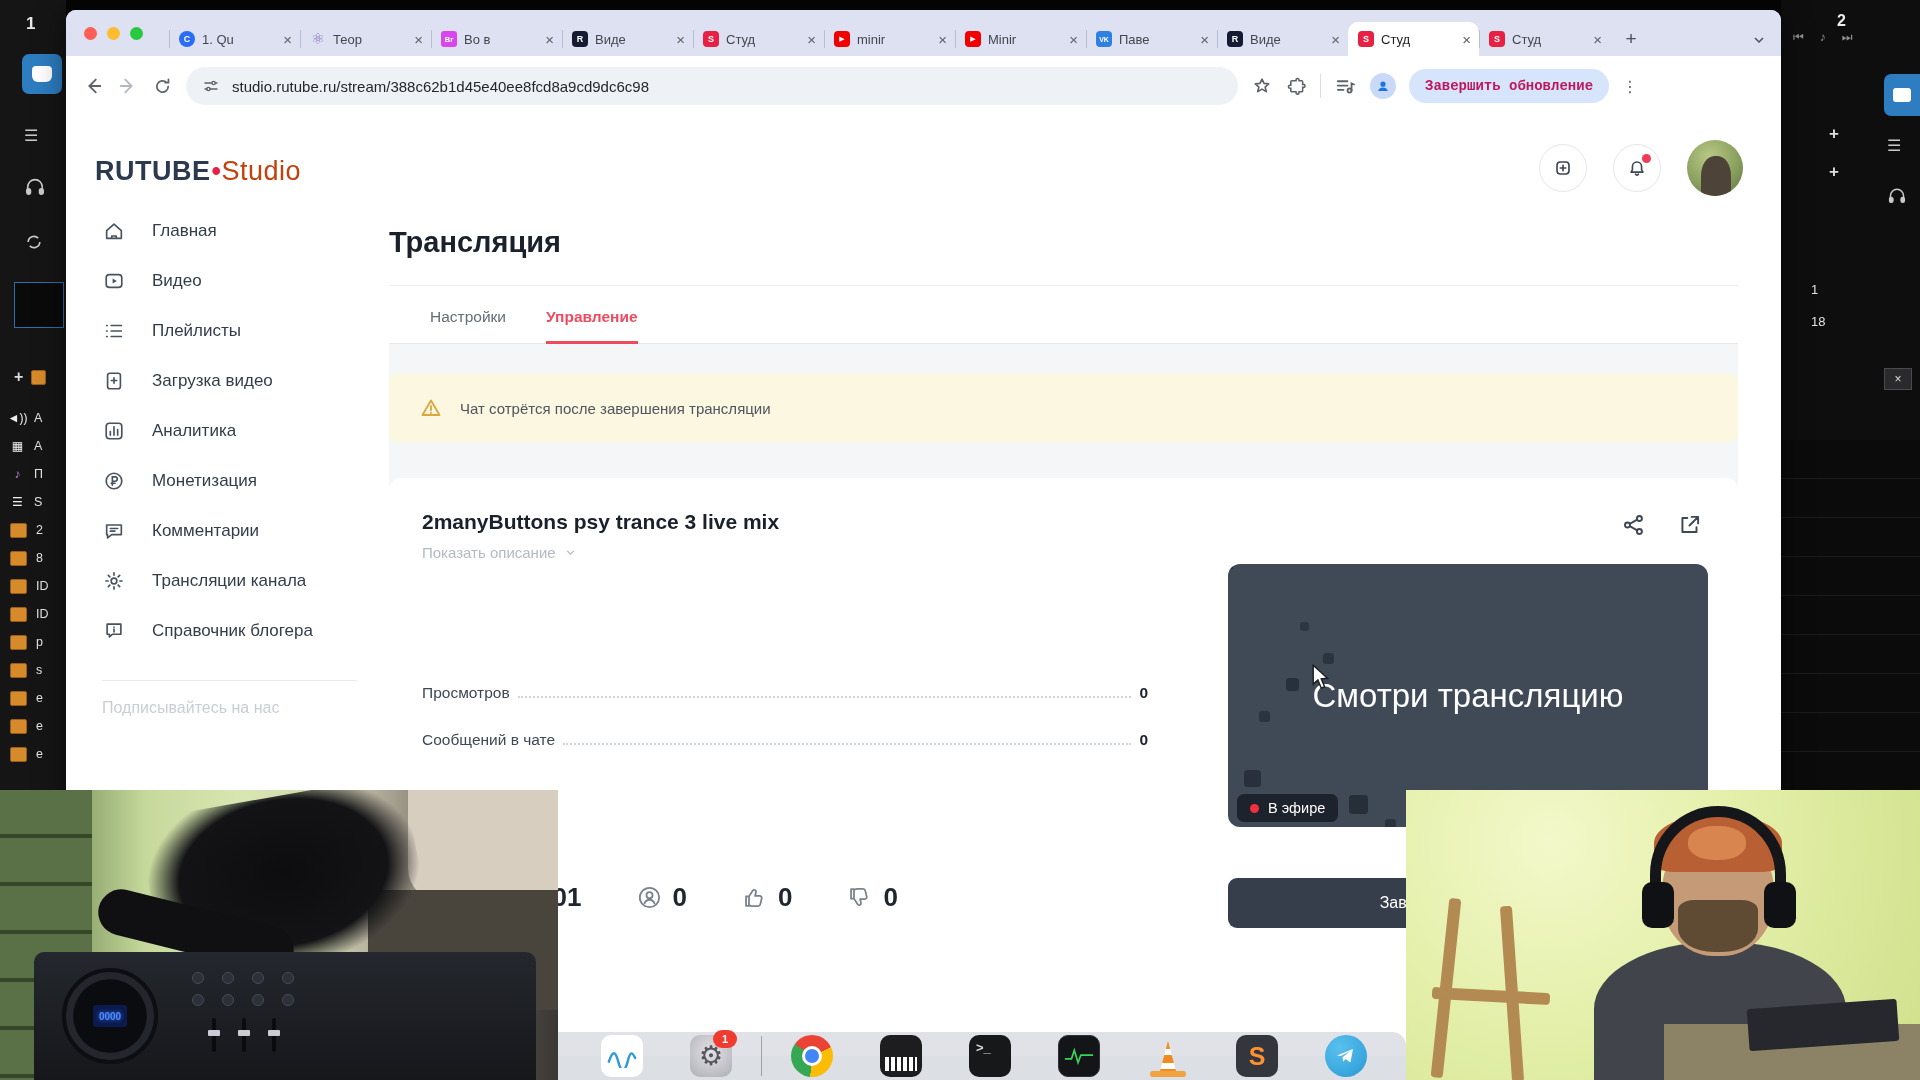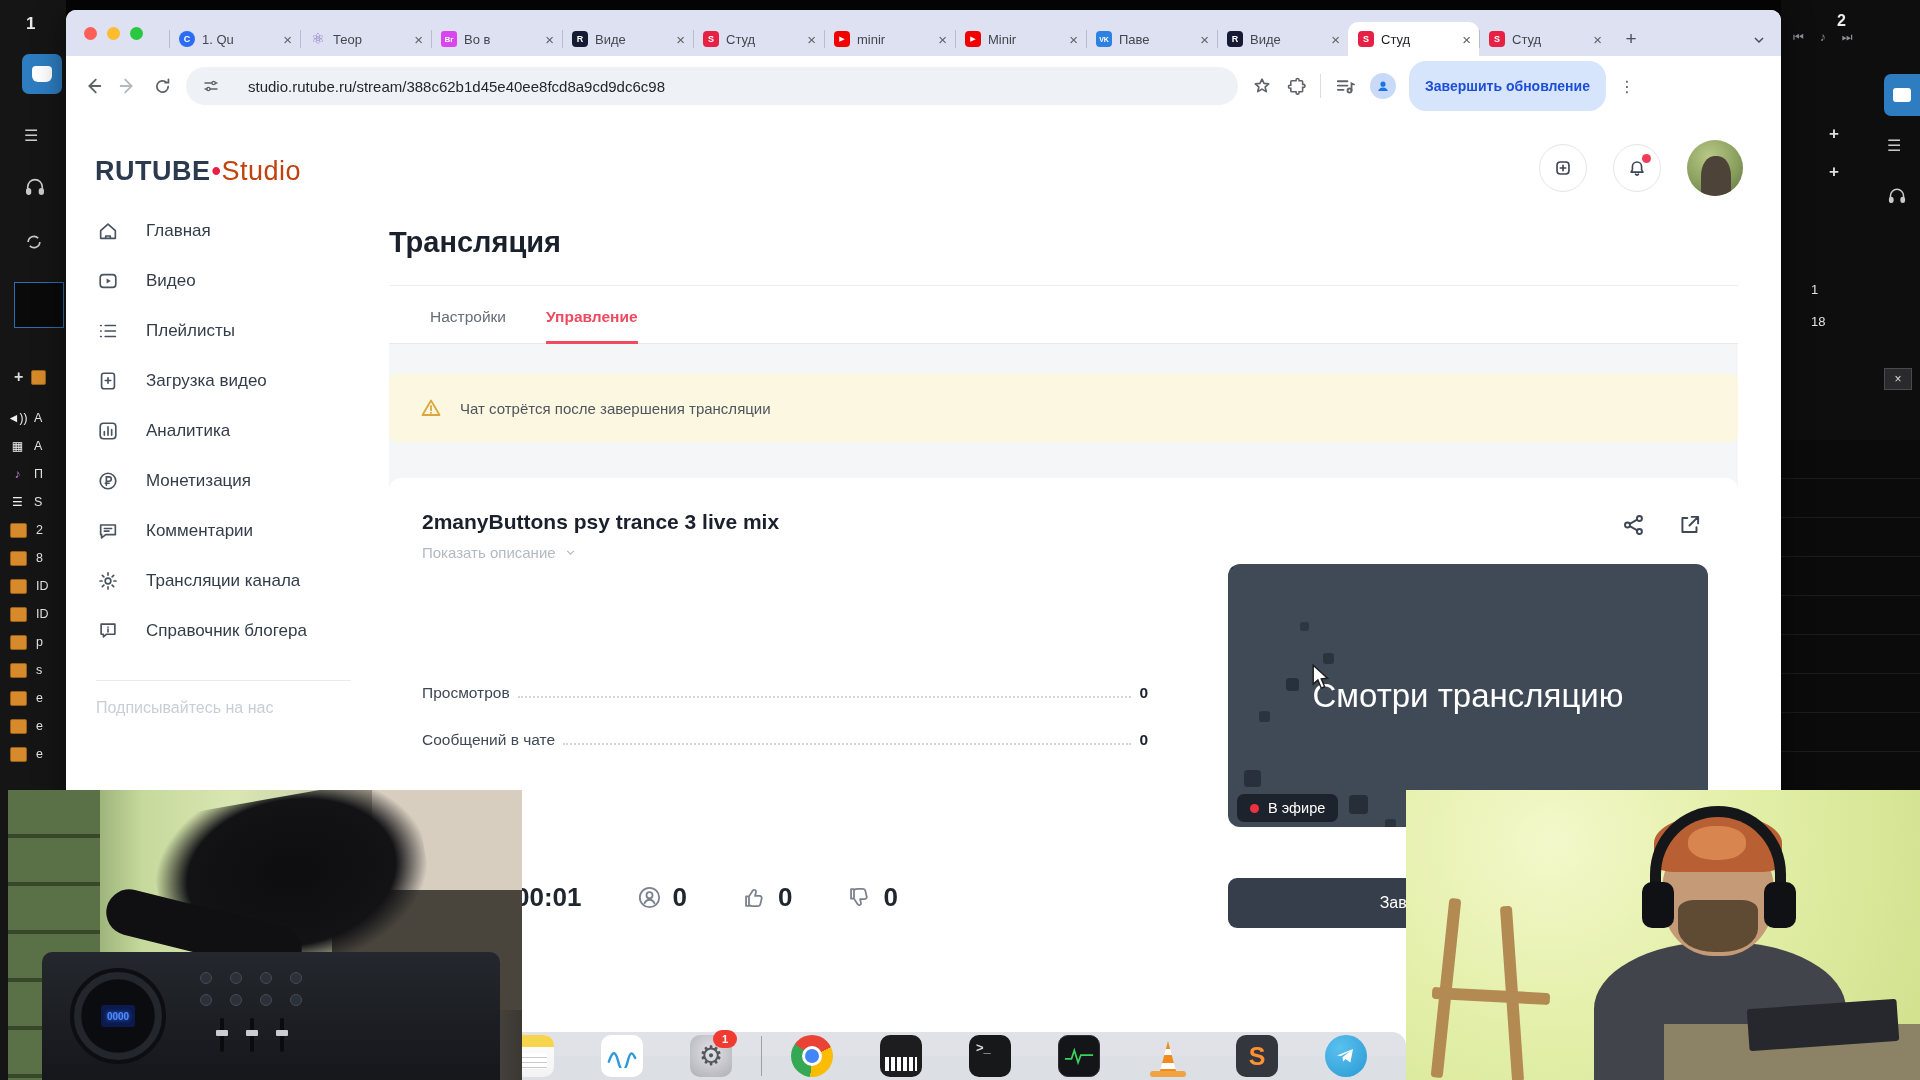--- a/index.html
+++ b/index.html
@@ -51,41 +51,41 @@
   .fav-ru{background:#161b33;border-radius:4px;}
   .fav-st{background:#e62144;border-radius:4px;}
   .fav-yt{background:#f20000;border-radius:4px;font-size:7px;}
   .fav-vk{background:#2d81e0;border-radius:4px;font-size:7px;}
   .newtab{width:30px;height:30px;margin:0 0 2px 6px;display:flex;align-items:center;justify-content:center;color:#4a4f58;font-size:19px;}
   .strip-chevron{margin-left:auto;margin-bottom:8px;color:#4a4f58;}
 
   .toolbar{height:60px;display:flex;align-items:center;padding:0 16px;gap:13px;background:#fff;}
   .tb-ic{color:#5f6368;flex:none;}
   .tb-ic.dim{color:#b4b8bf;}
-  .omnibox{width:1052px;height:38px;border-radius:19px;background:#eef1f6;display:flex;align-items:center;padding:0 16px;gap:28px;box-sizing:border-box;}
+  .omnibox{width:1052px;height:38px;border-radius:19px;background:#eef1f6;display:flex;align-items:center;padding:0 16px;gap:12px;box-sizing:border-box;}
   .url{font-size:15px;color:#24272c;white-space:nowrap;overflow:hidden;}
   .tb-divider{width:1px;height:24px;background:#dadce0;}
   .profile-ic{width:26px;height:26px;border-radius:50%;background:#c8daf8;display:flex;align-items:center;justify-content:center;}
-  .update-btn{height:50px;border-radius:17px;background:#d7e5fc;color:#1d4ed8;font-size:14px;font-weight:600;display:flex;align-items:center;padding:0 16px;white-space:nowrap;}
+  .update-btn{height:34px;border-radius:17px;background:#d7e5fc;color:#be185d;font-size:14px;font-weight:600;display:flex;align-items:center;padding:0 16px;white-space:nowrap;font-family:Liberation Mono, monospace;}
   .kebab{color:#5f6368;font-size:16px;letter-spacing:0;line-height:5px;text-align:center;width:10px;}
 
   
   .page{position:relative;height:964px;background:#fff;}
   .st-header{position:relative;height:90px;}
   .logo{position:absolute;left:29px;top:40px;font-size:27px;font-weight:800;letter-spacing:.5px;}
   .logo .lg1{color:#2b3a4f;}
   .logo .dot{color:#e82045;margin-left:1px;}
   .logo .lg2{color:#c2410c;font-weight:400;}
   .hd-actions{position:absolute;right:38px;top:24px;display:flex;align-items:center;gap:26px;}
   .hd-circle{width:46px;height:46px;border-radius:50%;border:1px solid #e4e6ea;display:flex;align-items:center;justify-content:center;color:#3d4654;position:relative;background:#fff;}
   .bell-dot{position:absolute;right:9px;top:9px;width:9px;height:9px;border-radius:50%;background:#f23c55;}
   .avatar{width:56px;height:56px;border-radius:50%;background:radial-gradient(circle at 40% 30%,#b9c887 0%,#8aa05e 55%,#5c6f3f 100%);position:relative;overflow:hidden;}
   .avatar:after{content:"";position:absolute;left:14px;top:16px;width:30px;height:44px;background:#4e4338;border-radius:45% 45% 0 0;}
 
-  .sidebar{position:absolute;left:0;top:90px;width:323px;}
+  .sidebar{position:absolute;left:0;top:90px;width:323px;padding-left:6px;}
   .sb-item{height:50px;display:flex;align-items:center;gap:26px;padding-left:30px;color:#333d4a;font-size:17px;font-weight:500;cursor:pointer;}
   .sb-item .sb-ic{color:#49525f;width:24px;display:flex;justify-content:center;}
   .sb-item.active{color:#f0485e;}
   .sb-item.active .sb-ic{color:#f0485e;}
   .sb-divider{margin:24px 0 0 30px;width:255px;border-top:1px solid #e8eaee;}
   .sb-footer{margin:18px 0 0 30px;color:#c9ced6;font-size:16px;}
 
   .main{position:absolute;left:323px;top:90px;width:1349px;}
   .page-title{margin:20px 0 0;font-size:29px;font-weight:700;color:#1a202c;}
   .title-divider{margin-top:26px;border-top:1px solid #ededf0;}
@@ -139,21 +139,21 @@
   .di-term:after{content:">_";position:absolute;left:7px;top:5px;}
   .di-activity{background:#141518;border:1px solid #2e3036;box-sizing:border-box;display:flex;align-items:center;justify-content:center;}
   .di-vlc{background:transparent;display:flex;align-items:flex-end;justify-content:center;}
   .cone{width:30px;height:36px;clip-path:polygon(50% 0,82% 100%,18% 100%);background:repeating-linear-gradient(180deg,#f08c1e 0 8px,#fff 8px 14px);}
   .cone-base{position:absolute;bottom:0;left:3px;right:3px;height:6px;border-radius:3px;background:#f0a340;}
   .di-sublime{background:#33373d;display:flex;align-items:center;justify-content:center;color:#ff9133;font-size:25px;font-weight:700;}
   .di-telegram{background:radial-gradient(circle at 35% 30%,#5ac1ef,#2899d4);border-radius:50%;display:flex;align-items:center;justify-content:center;}
 
   
   .cam{position:absolute;top:790px;width:514px;height:290px;z-index:50;overflow:hidden;}
-  .cam-left{left:8px;background:linear-gradient(90deg,#5d7247 0%,#77905a 10%,#c6d99c 26%,#d9e6b2 44%,#cfd8ac 56%,#b9b4a0 66%,#8c8578 76%,#55504a 88%,#3b3833 100%);}
+  .cam-left{left:0;background:linear-gradient(90deg,#5d7247 0%,#77905a 10%,#c6d99c 26%,#d9e6b2 44%,#cfd8ac 56%,#b9b4a0 66%,#8c8578 76%,#55504a 88%,#3b3833 100%);padding-left:44px;}
   .shelf{position:absolute;left:0;top:0;width:92px;height:290px;background:#5a7046;}
   .shelf:after{content:"";position:absolute;inset:0;background:repeating-linear-gradient(#0000 0 44px,rgba(20,30,12,.5) 44px 48px);}
   .couch{position:absolute;right:0;top:0;width:150px;height:112px;background:#d8cec0;border-radius:0 0 0 34px;}
   .cam-floor{position:absolute;right:0;top:100px;width:190px;height:120px;background:#49453d;}
   .dj-person{position:absolute;left:150px;top:6px;width:270px;height:170px;background:radial-gradient(ellipse at 50% 45%,#0d0d0f 0%,#131316 55%,rgba(19,19,22,0) 72%);transform:rotate(-10deg);}
   .dj-arm{position:absolute;left:96px;top:118px;width:200px;height:46px;background:#101013;border-radius:24px;transform:rotate(14deg);}
   .controller{position:absolute;left:34px;right:22px;bottom:0;height:128px;border-radius:10px 10px 0 0;background:linear-gradient(#24272d,#15171b);}
   .jog{position:absolute;top:16px;width:96px;height:96px;border-radius:50%;background:radial-gradient(circle at 50% 50%,#0a0c0f 0 58%,#23262c 60% 100%);border:4px solid #0c0e11;box-sizing:border-box;}
   .jog-l{left:28px}.jog-r{right:36px}
   .jog .lcd{position:absolute;left:50%;top:50%;transform:translate(-50%,-50%);width:34px;height:22px;background:#0b1b4e;border-radius:3px;color:#4f8cff;font-size:10px;font-weight:700;display:flex;align-items:center;justify-content:center;text-shadow:0 0 4px #3f77ff;}

